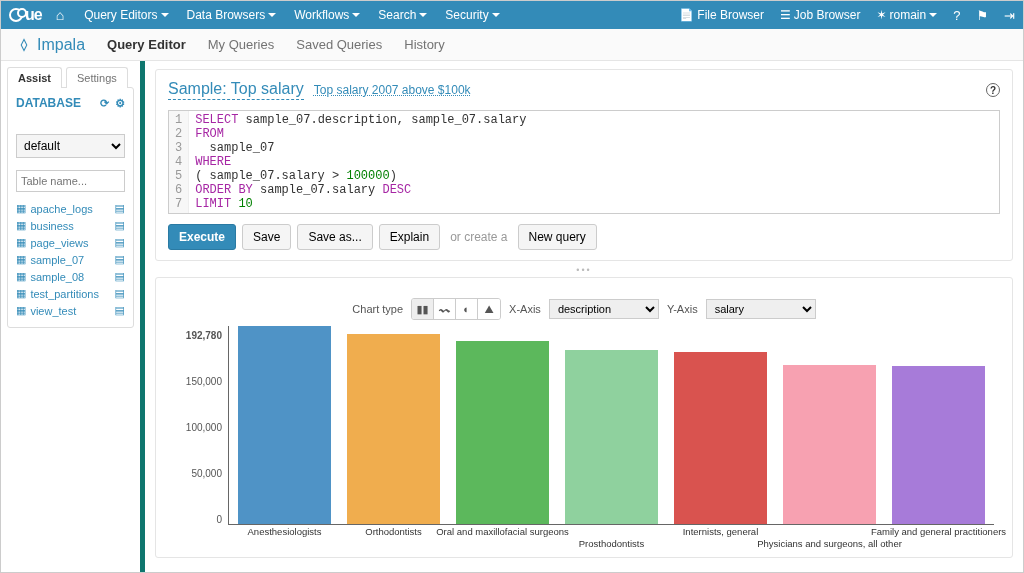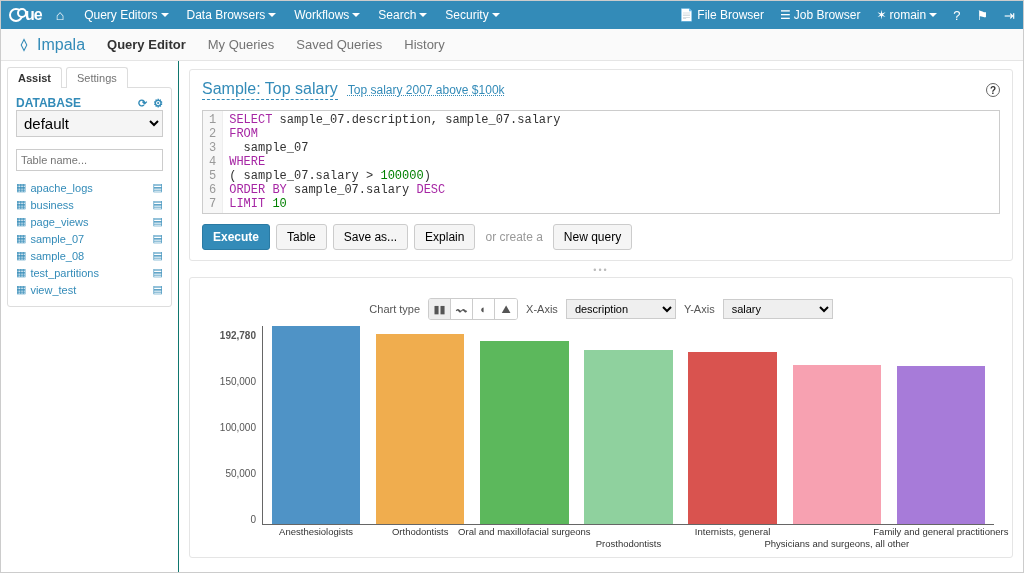--- a/index.html
+++ b/index.html
@@ -19,31 +19,31 @@
 
 
 .subnav { height: 32px; border-bottom: 1px solid #e5e5e5; display: flex; align-items: center; padding: 0 16px; gap: 22px; background:#fafafa;}
 .subnav .brand { color: #338bb8; font-size: 16px; display:flex; align-items:center; gap:6px;}
 .subnav .brand svg { width:14px; height:14px;}
 .subnav .tab { color: #737373; font-size: 13px; cursor:pointer;}
 .subnav .tab.active { color: #333; font-weight: bold; }
 
 
 .main { display: flex; height: calc(100% - 60px); }
-.left { width: 178px; border-right: 1px solid #0f766e; padding: 6px; }
+.left { width: 144px; border-right: 5px solid #0f766e; padding: 6px; }
 .right { flex: 1; padding: 8px 10px; overflow:hidden; display:flex; flex-direction:column;}
 
 
 .panel-tabs { display:flex; gap:4px; }
 .panel-tab { padding: 4px 10px; border:1px solid #ddd; border-bottom: none; border-radius: 3px 3px 0 0; background:#fff; font-size:11px; color:#737373; cursor:pointer;}
 .panel-tab.active { color:#333; font-weight:bold; background:#fff; position:relative; z-index:2;}
 .panel-body { border:1px solid #ddd; border-radius: 0 3px 3px 3px; padding: 8px; margin-top:-1px; background:#fff;}
 .db-head { color:#338bb8; font-weight:bold; font-size:12px; display:flex; align-items:center; justify-content:space-between; }
 .db-head .icons { color:#338bb8; display:flex; gap:6px; font-size:11px; cursor:pointer;}
-.db-select { width:100%; border:1px solid #ccc; padding:3px; font-size:15px; background:#f5f5f5;}
+.db-select { width:100%; border:1px solid #ccc; padding:3px; font-size:12px; background:#f5f5f5;margin-top:24px;}
 .tbl-filter { width:100%; border:1px solid #ccc; padding:4px; font-size:11px; margin:12px 0 8px; color:#999;}
 .tbl-list { list-style:none;}
 .tbl-list li { display:flex; align-items:center; justify-content:space-between; padding:2px 0; color:#338bb8; font-size:11px; cursor:pointer;}
 .tbl-list li .tname { display:flex; align-items:center; gap:4px;}
 .grid-ico { color:#338bb8; font-size:11px;}
 
 
 .card { border:1px solid #e5e5e5; border-radius:3px; padding:10px 12px; margin-bottom:6px; background:#fff;}
 .sample-head { display:flex; align-items:center; gap:10px;}
 .sample-head .title { color:#338bb8; font-size:16px; border-bottom:1px dashed #338bb8; padding-bottom:1px;}
@@ -191,21 +191,21 @@
 <span class="kw">FROM</span>
   sample_07
 <span class="kw">WHERE</span>
 ( sample_07.salary <span class="op">&gt;</span> <span class="num">100000</span>)
 <span class="kw">ORDER BY</span> sample_07.salary <span class="kw">DESC</span>
 <span class="kw">LIMIT</span> <span class="num">10</span>
 </div>
       </div>
       <div class="actions">
         <button class="btn primary">Execute</button>
-        <button class="btn">Table</button>
+        <button class="btn">Save</button>
         <button class="btn">Save as...</button>
         <button class="btn">Explain</button>
         <span class="txt">or create a</span>
         <button class="btn">New query</button>
       </div>
     </div>
     <div class="drag-handle">•••</div>
 
     <div class="card" style="flex:1; overflow:hidden; display:flex; flex-direction:column;">
 

